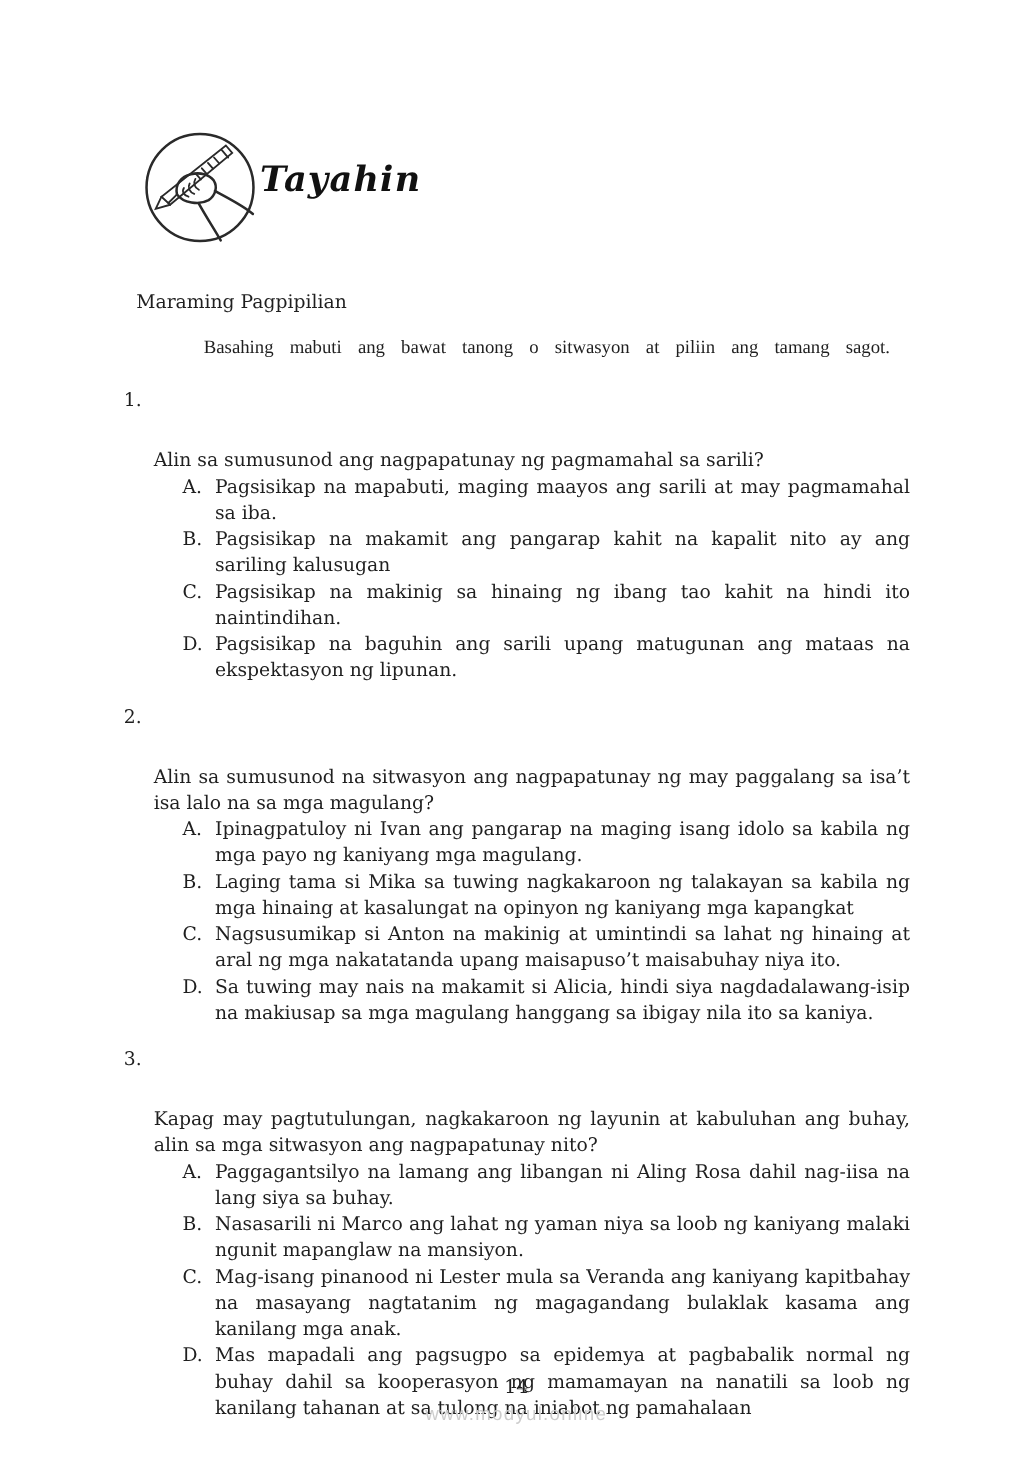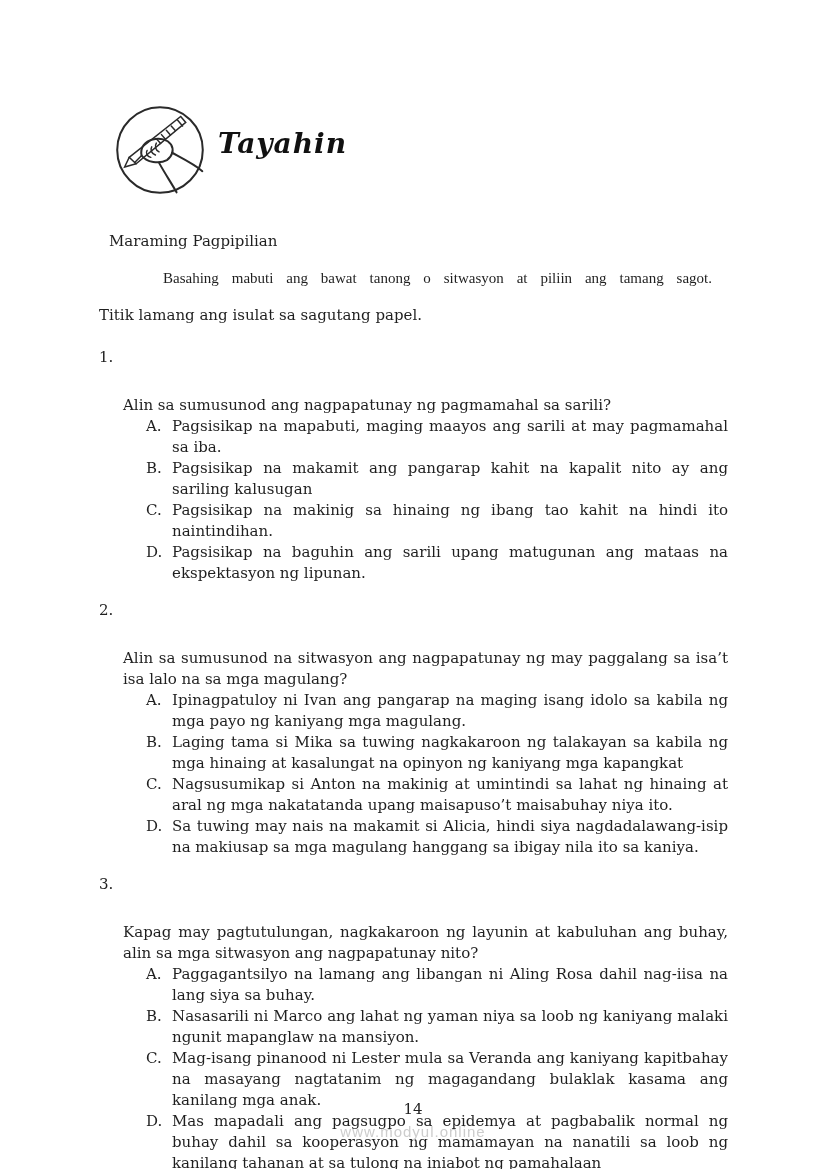--- a/index.html
+++ b/index.html
@@ -18,21 +18,21 @@
   
   .header-logo {
     position: absolute;
     left: 114px;
     top: 104px;
     width: 92px;
     height: 92px;
   }
   .header-title {
     position: absolute;
-    left: 218px;
+    left: 208px;
     top: 133px;
     font-size: 28px;
     font-weight: bold;
     font-style: italic;
     letter-spacing: 1px;
     color: #111;
   }
 
   
   .content {
@@ -115,21 +115,20 @@
 
     <path class="icon-stroke" d="M 63,53 C 74,59 88,66 96,73"></path>
     <path class="icon-stroke" d="M 49,64 C 55,75 63,87 68,96"></path>
   </svg>
   <div class="header-title">Tayahin</div>
 
   <div class="content">
 
     <p class="intro-heading">Maraming Pagpipilian</p>
     <p class="intro-line1">Basahing mabuti ang bawat tanong o sitwasyon at piliin ang tamang sagot.</p>
-    <p class="intro-line2">Titik lamang ang isulat sa sagutang papel.</p>
 
     <div class="questions">
 
       <div class="question">
         <div class="q-num">1.</div>
         <div class="q-body">
           <div class="q-text">Alin sa sumusunod ang nagpapatunay ng pagmamahal sa sarili?</div>
           <div class="option">
             <div class="opt-letter">A.</div>
             <div class="opt-text">Pagsisikap na mapabuti, maging maayos ang sarili at may pagmamahal sa iba.</div>

